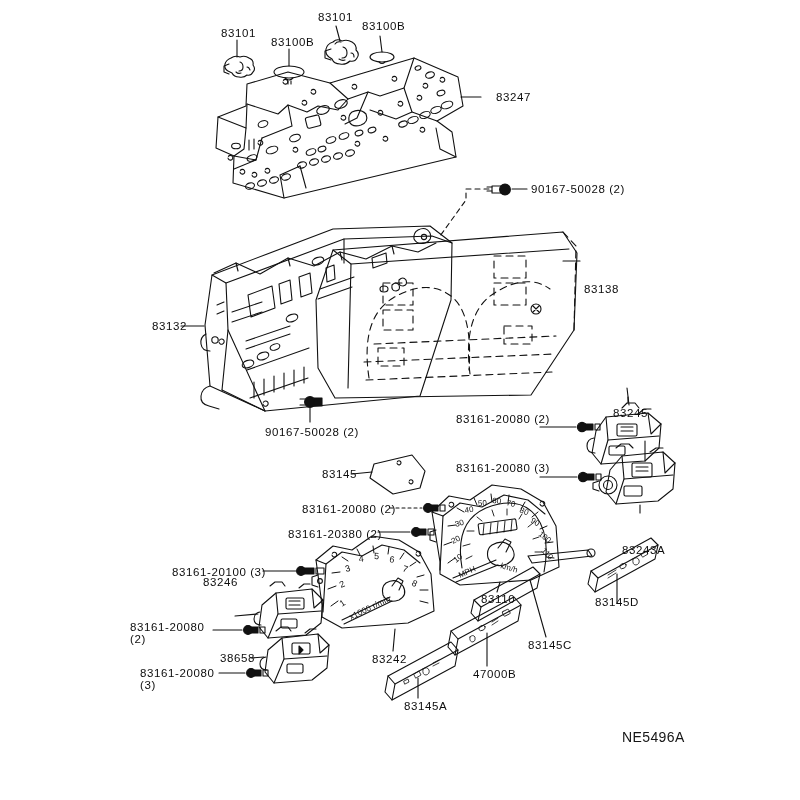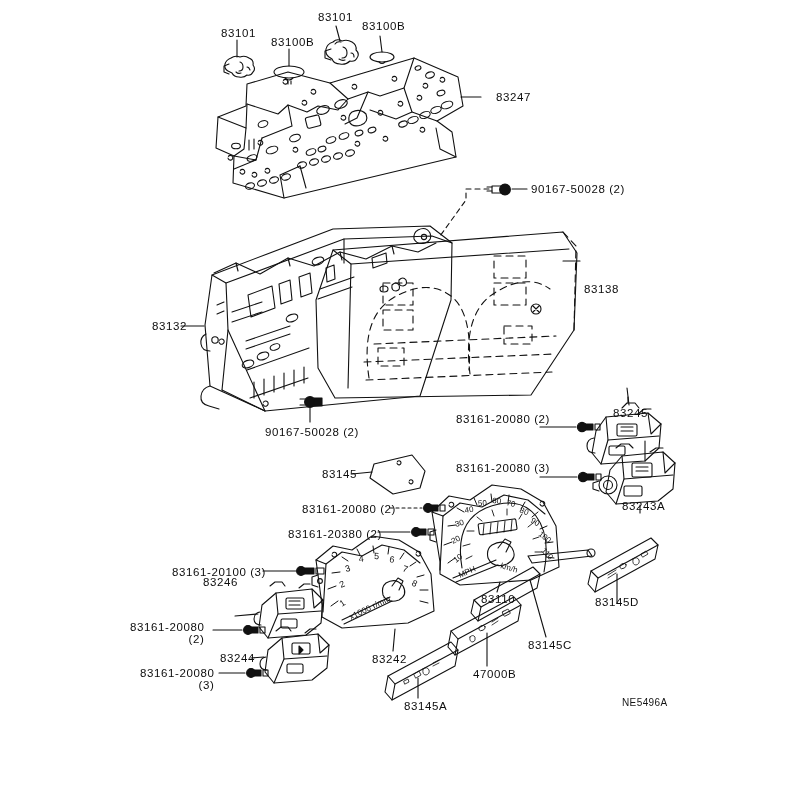--- a/index.html
+++ b/index.html
@@ -17,29 +17,29 @@
     position:absolute;
     font-family:"Liberation Sans", sans-serif;
     font-size:11.5px;
     letter-spacing:.6px;
     color:#0d0d0d;
     white-space:nowrap;
     line-height:1.12;
     font-weight:400;
   }
   .lbl.two-line{line-height:1.05;}
-  .lbl.ctr{text-align:right;}
+  .lbl.ctr{text-align:left;}
 
   
   #brandbar{
     position:absolute;left:0;top:726px;width:800px;height:74px;
   }
   #refcode{
-    position:absolute;left:622px;top:697px;
-    font-size:10px;letter-spacing:.4px;color:#151515;
+    position:absolute;left:622px;top:729px;
+    font-size:14px;letter-spacing:.4px;color:#151515;
   }
 </style>
 </head>
 <body>
 
 <div id="sheet">
 
   <div class="svgwrap">
   <svg viewBox="0 0 800 800" width="800" height="800" xmlns="http://www.w3.org/2000/svg" fill="none" stroke="#111" stroke-width="1.1" stroke-linecap="round" stroke-linejoin="round">
 
@@ -534,31 +534,31 @@
     <div class="lbl" style="left:318px;top:11px;">83101</div>
     <div class="lbl" style="left:362px;top:20px;">83100B</div>
     <div class="lbl" style="left:486px;top:91px;margin-left:10px;">83247</div>
     <div class="lbl" style="left:531px;top:183px;">90167-50028 (2)</div>
     <div class="lbl" style="left:584px;top:272px;margin-top:11px;">83138</div>
     <div class="lbl" style="left:152px;top:320px;">83132</div>
     <div class="lbl" style="left:265px;top:426px;">90167-50028 (2)</div>
     <div class="lbl" style="left:456px;top:413px;">83161-20080 (2)</div>
     <div class="lbl" style="left:613px;top:391px;margin-top:16px;">83245</div>
     <div class="lbl" style="left:456px;top:462px;text-align:right;">83161-20080 (3)</div>
-    <div class="lbl" style="left:622px;top:500px;">83243A</div>
+    <div class="lbl" style="left:622px;top:544px;">83243A</div>
     <div class="lbl" style="left:322px;top:468px;">83145</div>
     <div class="lbl" style="left:302px;top:503px;">83161-20080 (2)</div>
     <div class="lbl" style="left:288px;top:528px;">83161-20380 (2)</div>
     <div class="lbl" style="left:172px;top:566px;">83161-20100 (3)</div>
     <div class="lbl" style="left:203px;top:576px;">83246</div>
     <div class="lbl two-line ctr" style="left:130px;top:621px;">
       <div>83161-20080</div>
       <div>(2)</div>
     </div>
-    <div class="lbl" style="left:220px;top:652px;">83244</div>
+    <div class="lbl" style="left:220px;top:652px;">38658</div>
     <div class="lbl two-line ctr" style="left:140px;top:667px;">
       <div>83161-20080</div>
       <div>(3)</div>
     </div>
     <div class="lbl" style="left:372px;top:653px;">83242</div>
     <div class="lbl" style="left:481px;top:593px;">83110</div>
     <div class="lbl" style="left:404px;top:700px;">83145A</div>
     <div class="lbl" style="left:473px;top:668px;">47000B</div>
     <div class="lbl" style="left:528px;top:639px;text-align:center;">83145C</div>
     <div class="lbl" style="left:595px;top:576px;margin-top:20px;">83145D</div>

